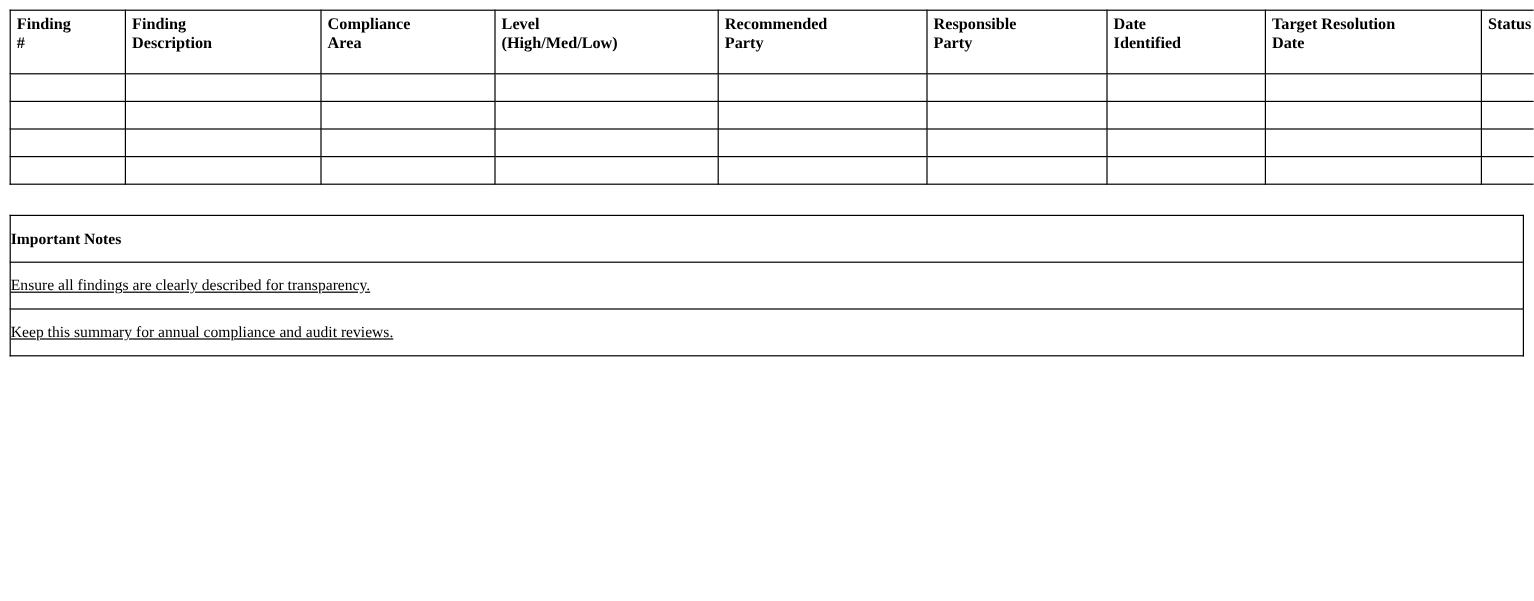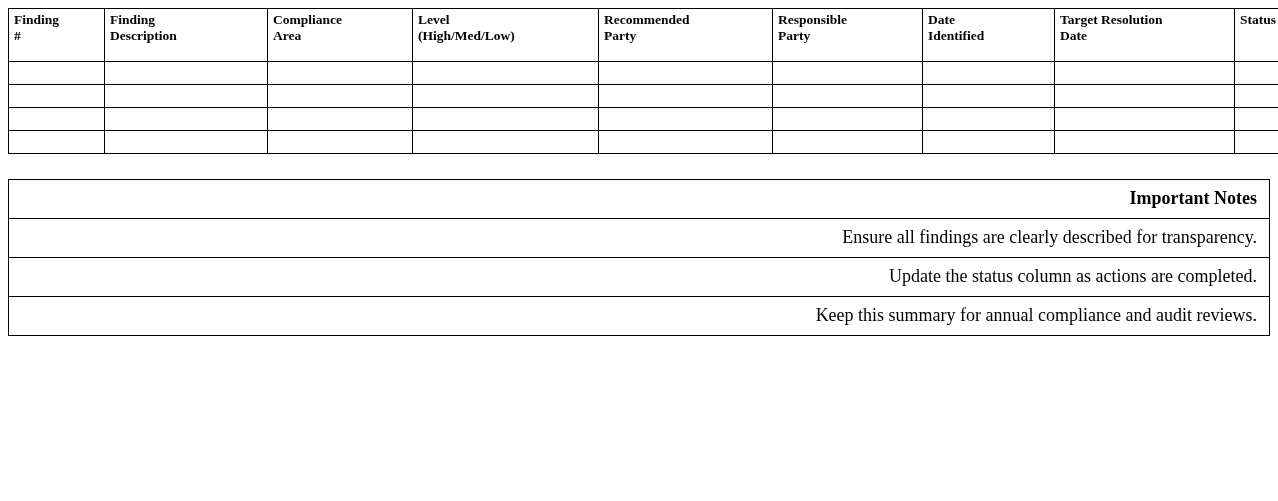--- a/index.html
+++ b/index.html
@@ -59,32 +59,33 @@
   
   table.notes {
     border-collapse: collapse;
     table-layout: fixed;
     width: 1262px;
     margin-top: 25px;
   }
   table.notes th,
   table.notes td {
     border: 1px solid #000000;
-    text-align: right;
-    padding: 6px 12px;
-    font-size: 18px;
+    text-align: left;
+    padding: 6px 0;
+    font-size: 13px;
     line-height: 1.2;
     height: 26px;
     vertical-align: middle;
   }
   table.notes th {
     font-weight: bold;
   }
   table.notes td {
     font-weight: normal;
+    text-decoration: underline;
   }
 </style>
 </head>
 <body>
 
 <div class="page">
 
   <table class="findings">
     <thead>
       <tr>
@@ -182,21 +183,18 @@
     <thead>
       <tr>
         <th>Important Notes</th>
       </tr>
     </thead>
     <tbody>
       <tr>
         <td>Ensure all findings are clearly described for transparency.</td>
       </tr>
       <tr>
-        <td>Update the status column as actions are completed.</td>
-      </tr>
-      <tr>
         <td>Keep this summary for annual compliance and audit reviews.</td>
       </tr>
     </tbody>
   </table>
 
 </div>
 
 </body></html>

